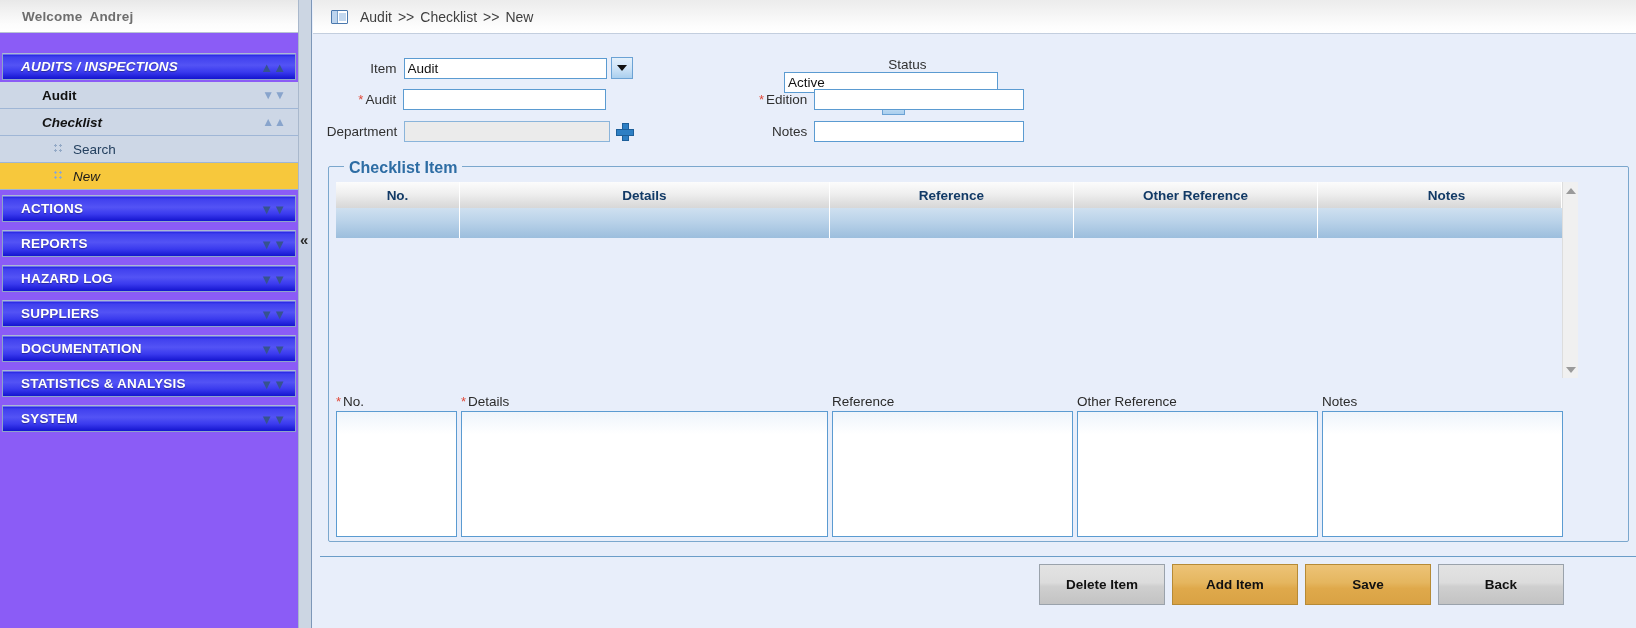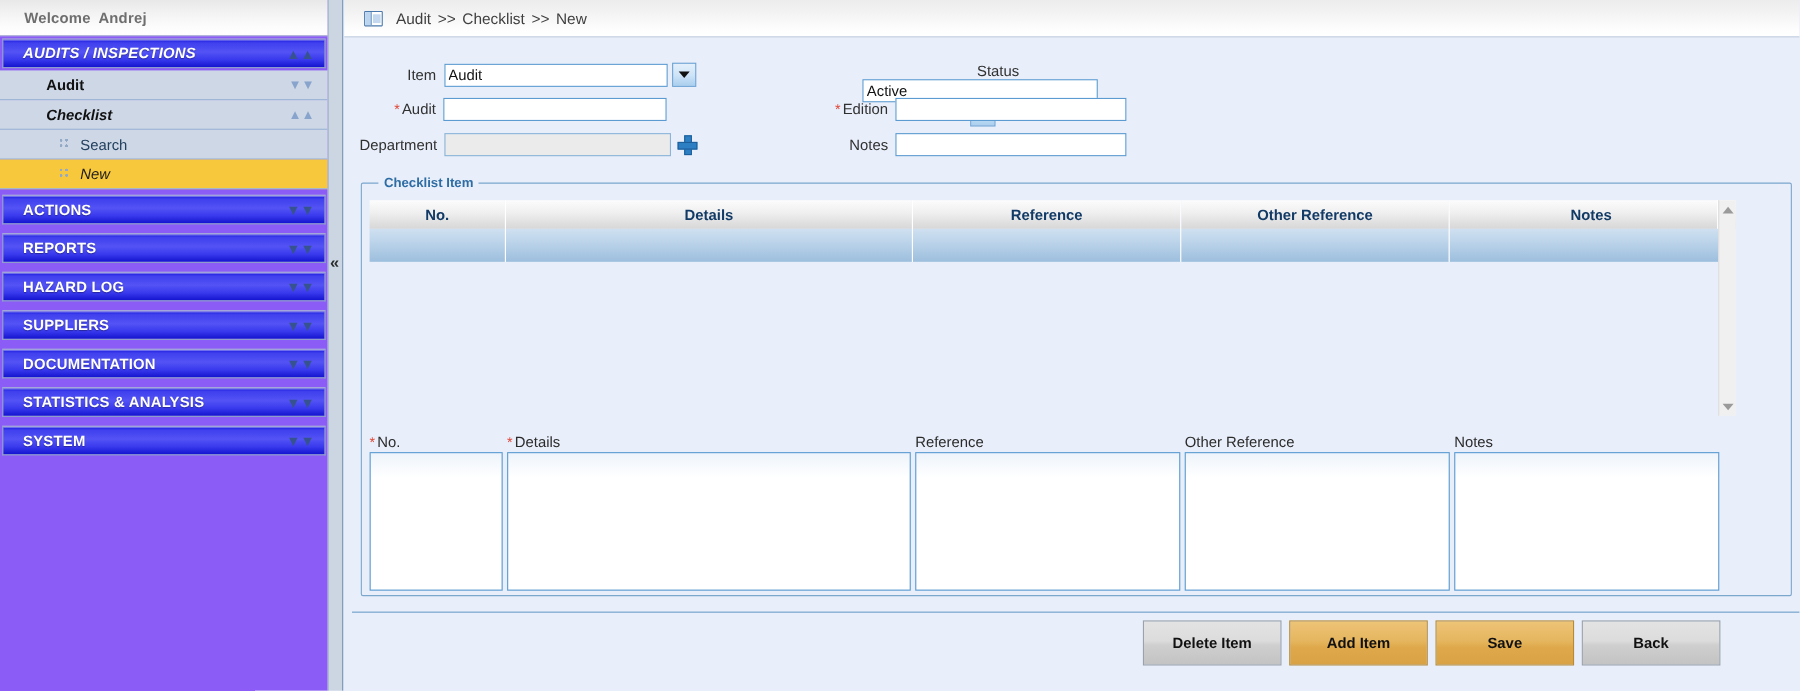--- a/index.html
+++ b/index.html
@@ -52,21 +52,21 @@
     padding-left: 18px; letter-spacing: .2px;
     text-shadow: 0 1px 1px rgba(0,0,0,.35);
   }
   .grp.active .gtxt { font-style: italic; }
   .grp .chev {
     position: absolute; right: 9px; top: 50%;
     transform: translateY(-50%);
     color: #36538f; font-size: 13px; line-height: 1;
     font-weight: bold;
   }
-  .grp.first { margin-top: 2px; }
+  .grp.first { margin-top: 20px; }
 
   .sub {
     height: 27px;
     background: #cdd7e6;
     border-bottom: 1px solid #9fb6d6;
     display: flex; align-items: center;
     position: relative;
     cursor: pointer;
   }
   .sub .stxt {
@@ -188,21 +188,21 @@
   .plusbtn::before { left: 6px; top: 0; width: 7px; height: 18px; }
   .plusbtn::after  { left: 0; top: 6px; width: 18px; height: 7px; }
 
   
   #checklist-item {
     position: absolute; left: 7px; top: 96px;
     width: 1309px; height: 455px;
   }
   .fs-legend {
     position: absolute; left: 24px; top: 63px;
-    font-size: 12px; font-weight: bold; color: #2e6da4;
+    font-size: 16px; font-weight: bold; color: #2e6da4;
     background: #e8eefa; padding: 0 5px; z-index: 3;
   }
   .fs-border {
     position: absolute; left: 8px; top: 70px; right: 0; bottom: 9px;
     border: 1px solid #7ba7cd;
     border-radius: 2px;
   }
 
   
   #grid-wrap {

